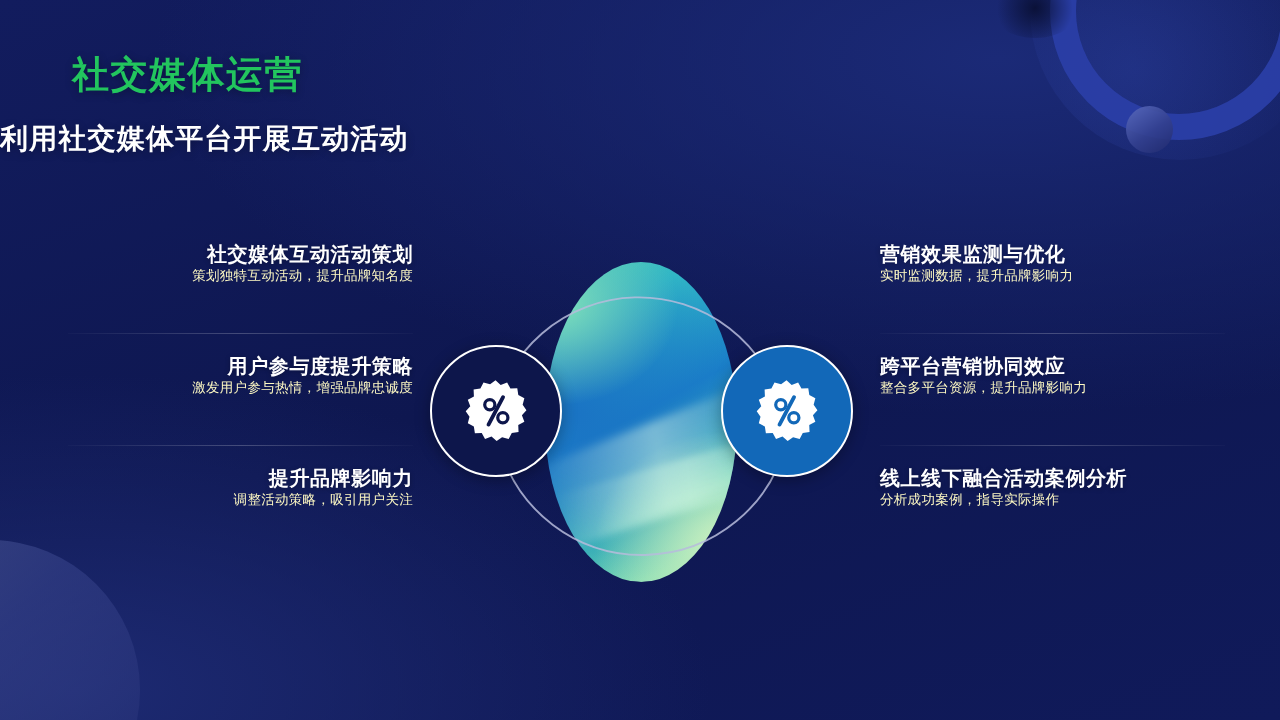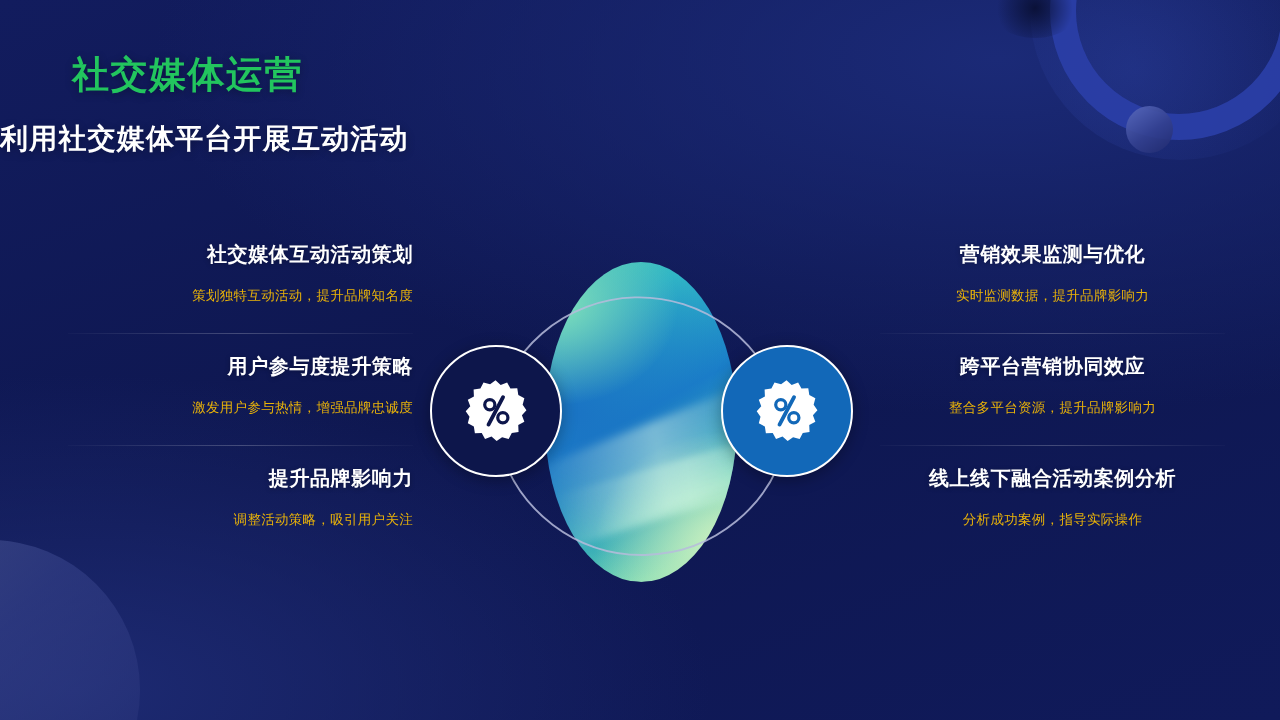--- a/index.html
+++ b/index.html
@@ -62,35 +62,35 @@
     position:absolute; left:0; right:0; top:120px;
     text-align:left;
     font-size:28px; font-weight:bold; color:#ffffff;
     letter-spacing:1.2px;
     text-shadow:0 2px 8px rgba(0,0,0,.3);
   }
 
   
   .col { position:absolute; top:232px; width:345px; }
   #col-left  { left:68px;  text-align:right; }
-  #col-right { left:880px; text-align:center;  }
+  #col-right { left:880px; text-align:left;  }
 
   .item { height:112px; position:relative; }
   .item + .item::before{
     content:""; position:absolute; left:0; right:0; top:-11px; height:1px;
     background:linear-gradient(90deg,rgba(255,255,255,.02),rgba(255,255,255,.22),rgba(255,255,255,.02));
   }
   .item-title {
     font-size:20px; font-weight:bold; color:#ffffff;
     letter-spacing:.6px; line-height:1.25; padding-top:10px;
     text-shadow:0 1px 5px rgba(0,0,0,.3);
   }
   .item-desc {
-    font-size:13.5px; color:#eab308; letter-spacing:.3px;
-    margin-top:20px; line-height:1.3;
+    font-size:13.5px; color:#fef9c3; letter-spacing:.3px;
+    margin-top:0; line-height:1.3;
   }
 
   
   #center { position:absolute; left:453px; top:262px; width:375px; height:330px; }
 
   
   #sphere{
     position:absolute; left:92px; top:0; width:192px; height:320px;
     border-radius:50%/50%;
     overflow:hidden;

